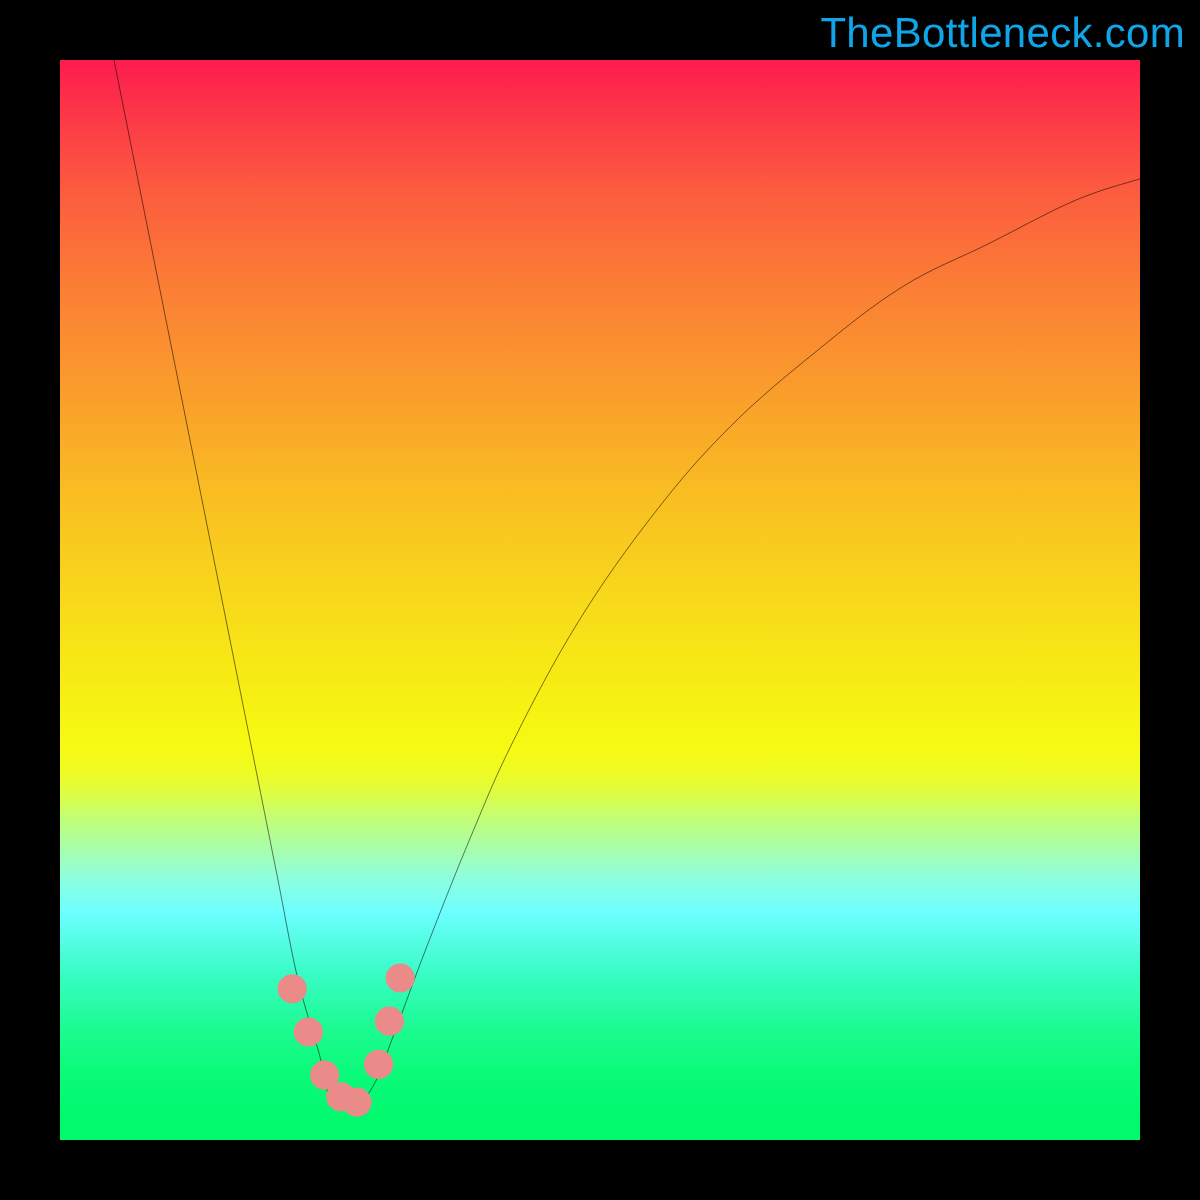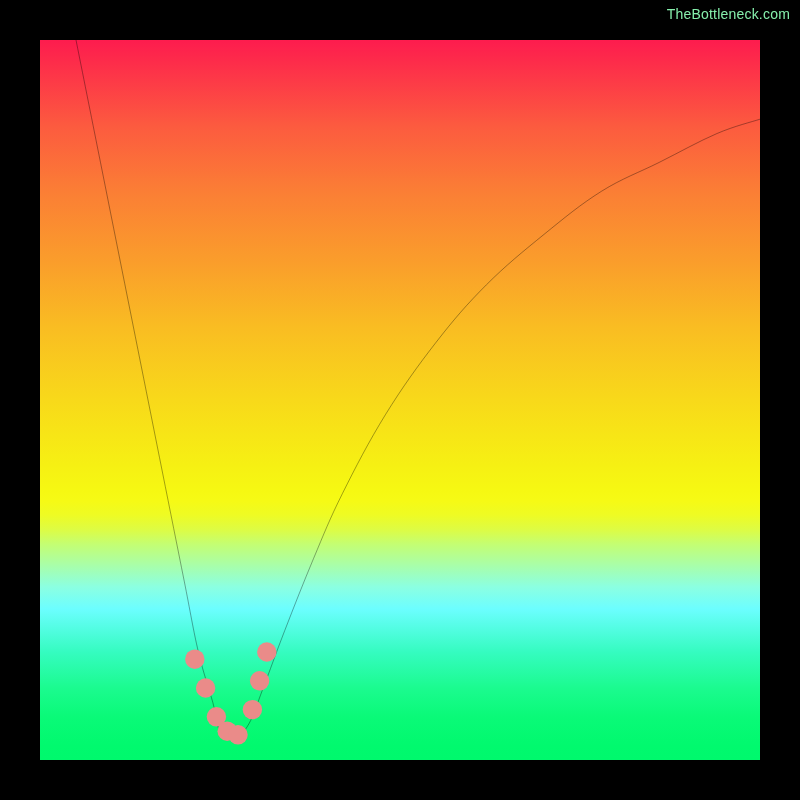--- a/index.html
+++ b/index.html
@@ -32,22 +32,22 @@
     left: 40px;
     top: 40px;
     width: 720px;
     height: 720px;
     pointer-events: none;
   }
   .watermark {
     position: absolute;
     top: 6px;
     right: 10px;
-    font-size: 14px;
-    color: #86efac;
+    font-size: 28px;
+    color: #0ea5e9;
     font-weight: 500;
     letter-spacing: 0.2px;
   }
 </style>
 </head>
 <body>
 
 <div class="frame">
   <div class="plot-area" data-bind-attr="style:colors.gradient_inline" style="background:linear-gradient(to bottom, #fd1c4e 0%, #fd3149 4%, #fc5b3f 12%, #fb7e35 21%, #fa9e2b 31%, #f9bd22 40%, #f8d91a 50%, #f6f013 59%, #f6f812 62.5%, #f6fa15 64%, #eefb24 66%, #ddfc44 68%, #c4fe72 70%, #a8feaa 73%, #8bffe2 76%, #6cfeff 79%, #35fcc0 85%, #1bfb8f 90%, #0afa78 94%, #01f96e 98%, #00f96d 100%);"></div>
 

